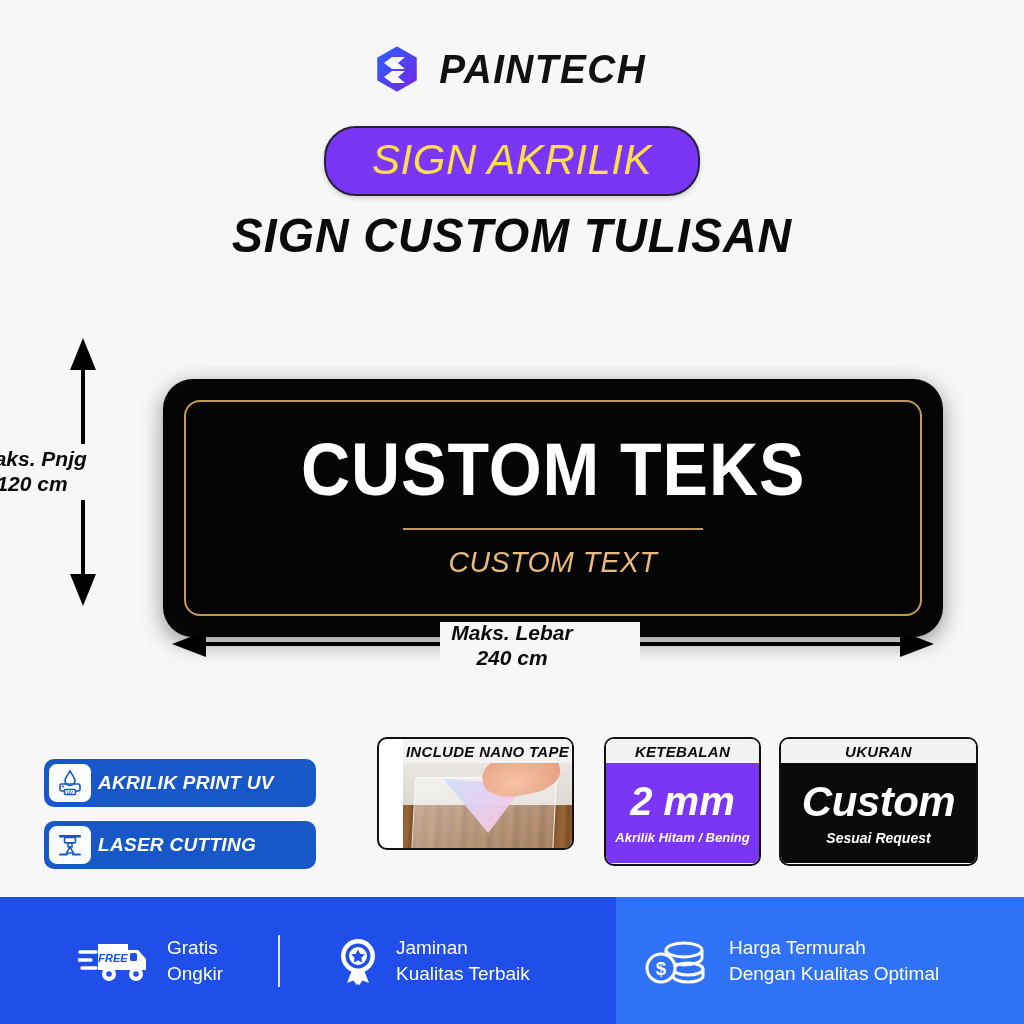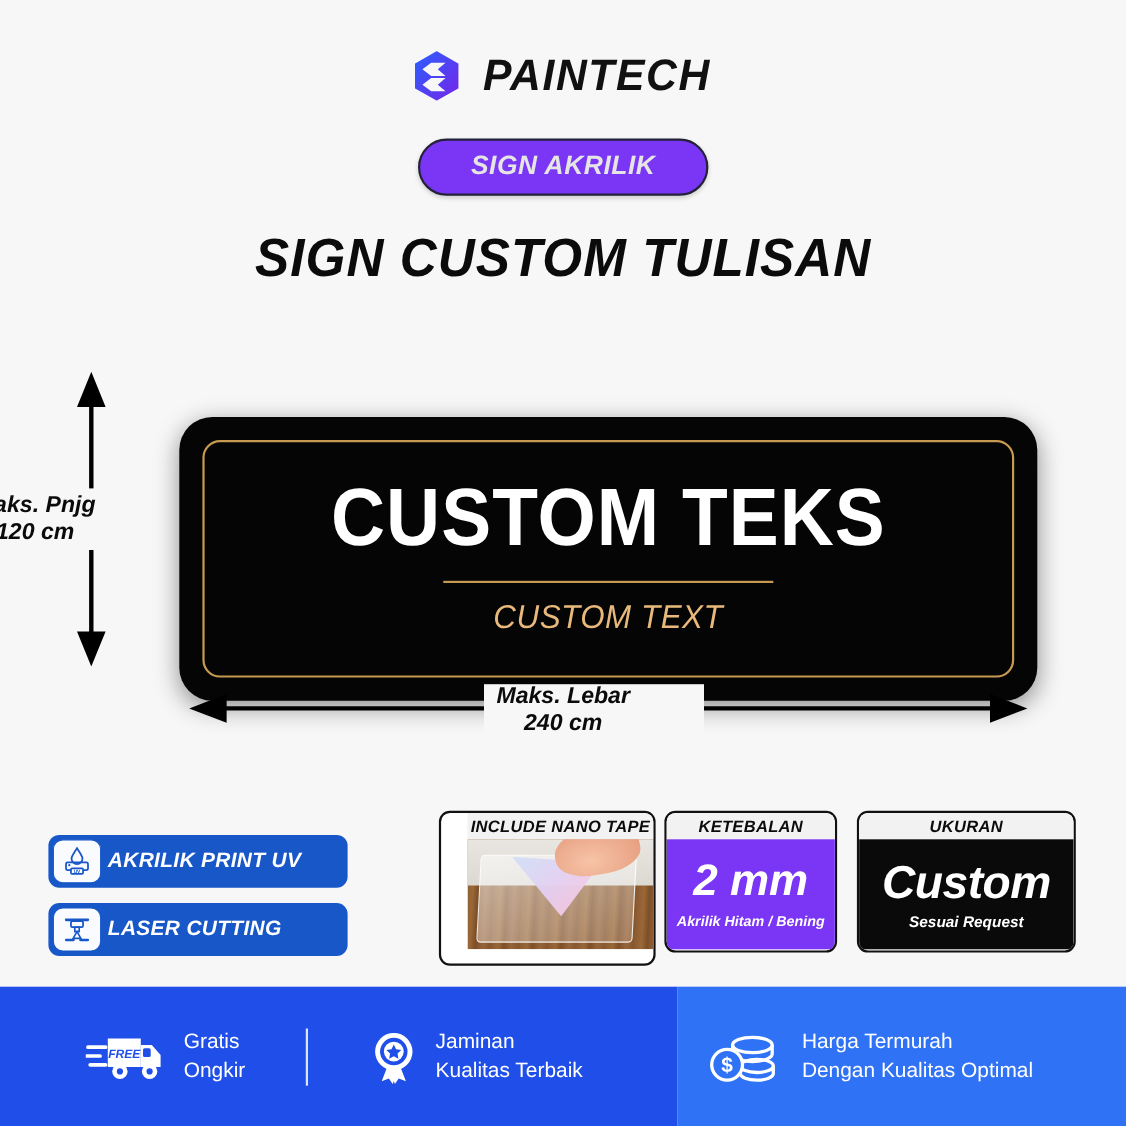--- a/index.html
+++ b/index.html
@@ -25,21 +25,21 @@
   }
 
   
   .pill-wrap { position:absolute; left:0; right:0; top:126px; display:flex; justify-content:center; }
   .pill {
     background:#7B35F5; border:2px solid #23223a; border-radius:32px;
     padding:11px 46px 13px;
     box-shadow:0 2px 5px rgba(0,0,0,.18);
   }
   .pill span {
-    display:block; color:#e5e5e5; font-size:24px; font-weight:700; font-style:italic;
+    display:block; color:#fde047; font-size:42px; font-weight:400; font-style:italic;
     letter-spacing:.5px; line-height:1;
   }
 
   
   .headline {
     position:absolute; left:0; right:0; top:210px; text-align:center;
     font-size:49px; font-weight:700; font-style:italic; color:#0b0b0b;
     letter-spacing:1px; line-height:1.05; transform:scaleX(.95);
   }
 
@@ -106,21 +106,21 @@
 
   
   .card { position:absolute; border:2px solid #111; border-radius:10px; overflow:hidden; background:#fff; }
   .card-head {
     background:#f2f2f2; text-align:center;
     font-size:15px; font-weight:700; font-style:italic; color:#0b0b0b;
     letter-spacing:.3px; padding:4px 0 3px;
   }
 
   
-  .card-tape { left:399px; top:737px; width:197px; height:141px;padding-left:24px; }
+  .card-tape { left:377px; top:737px; width:197px; height:113px;padding-left:24px; }
   .tape-photo { position:relative; height:100px; overflow:hidden; }
   .wood { position:absolute; inset:0;
     background:
       repeating-linear-gradient(93deg,
         #8a5a30 0px,#9a6737 7px,#7d4f28 12px,#96643a 19px,#85562e 26px);
   }
   .wall { position:absolute; left:0; top:0; width:100%; height:42%;
     background:linear-gradient(180deg,#e9e6e1,#dcd8d2); }
   .tape-sheet {
     position:absolute; left:6%; top:14%; width:84%; height:80%;

